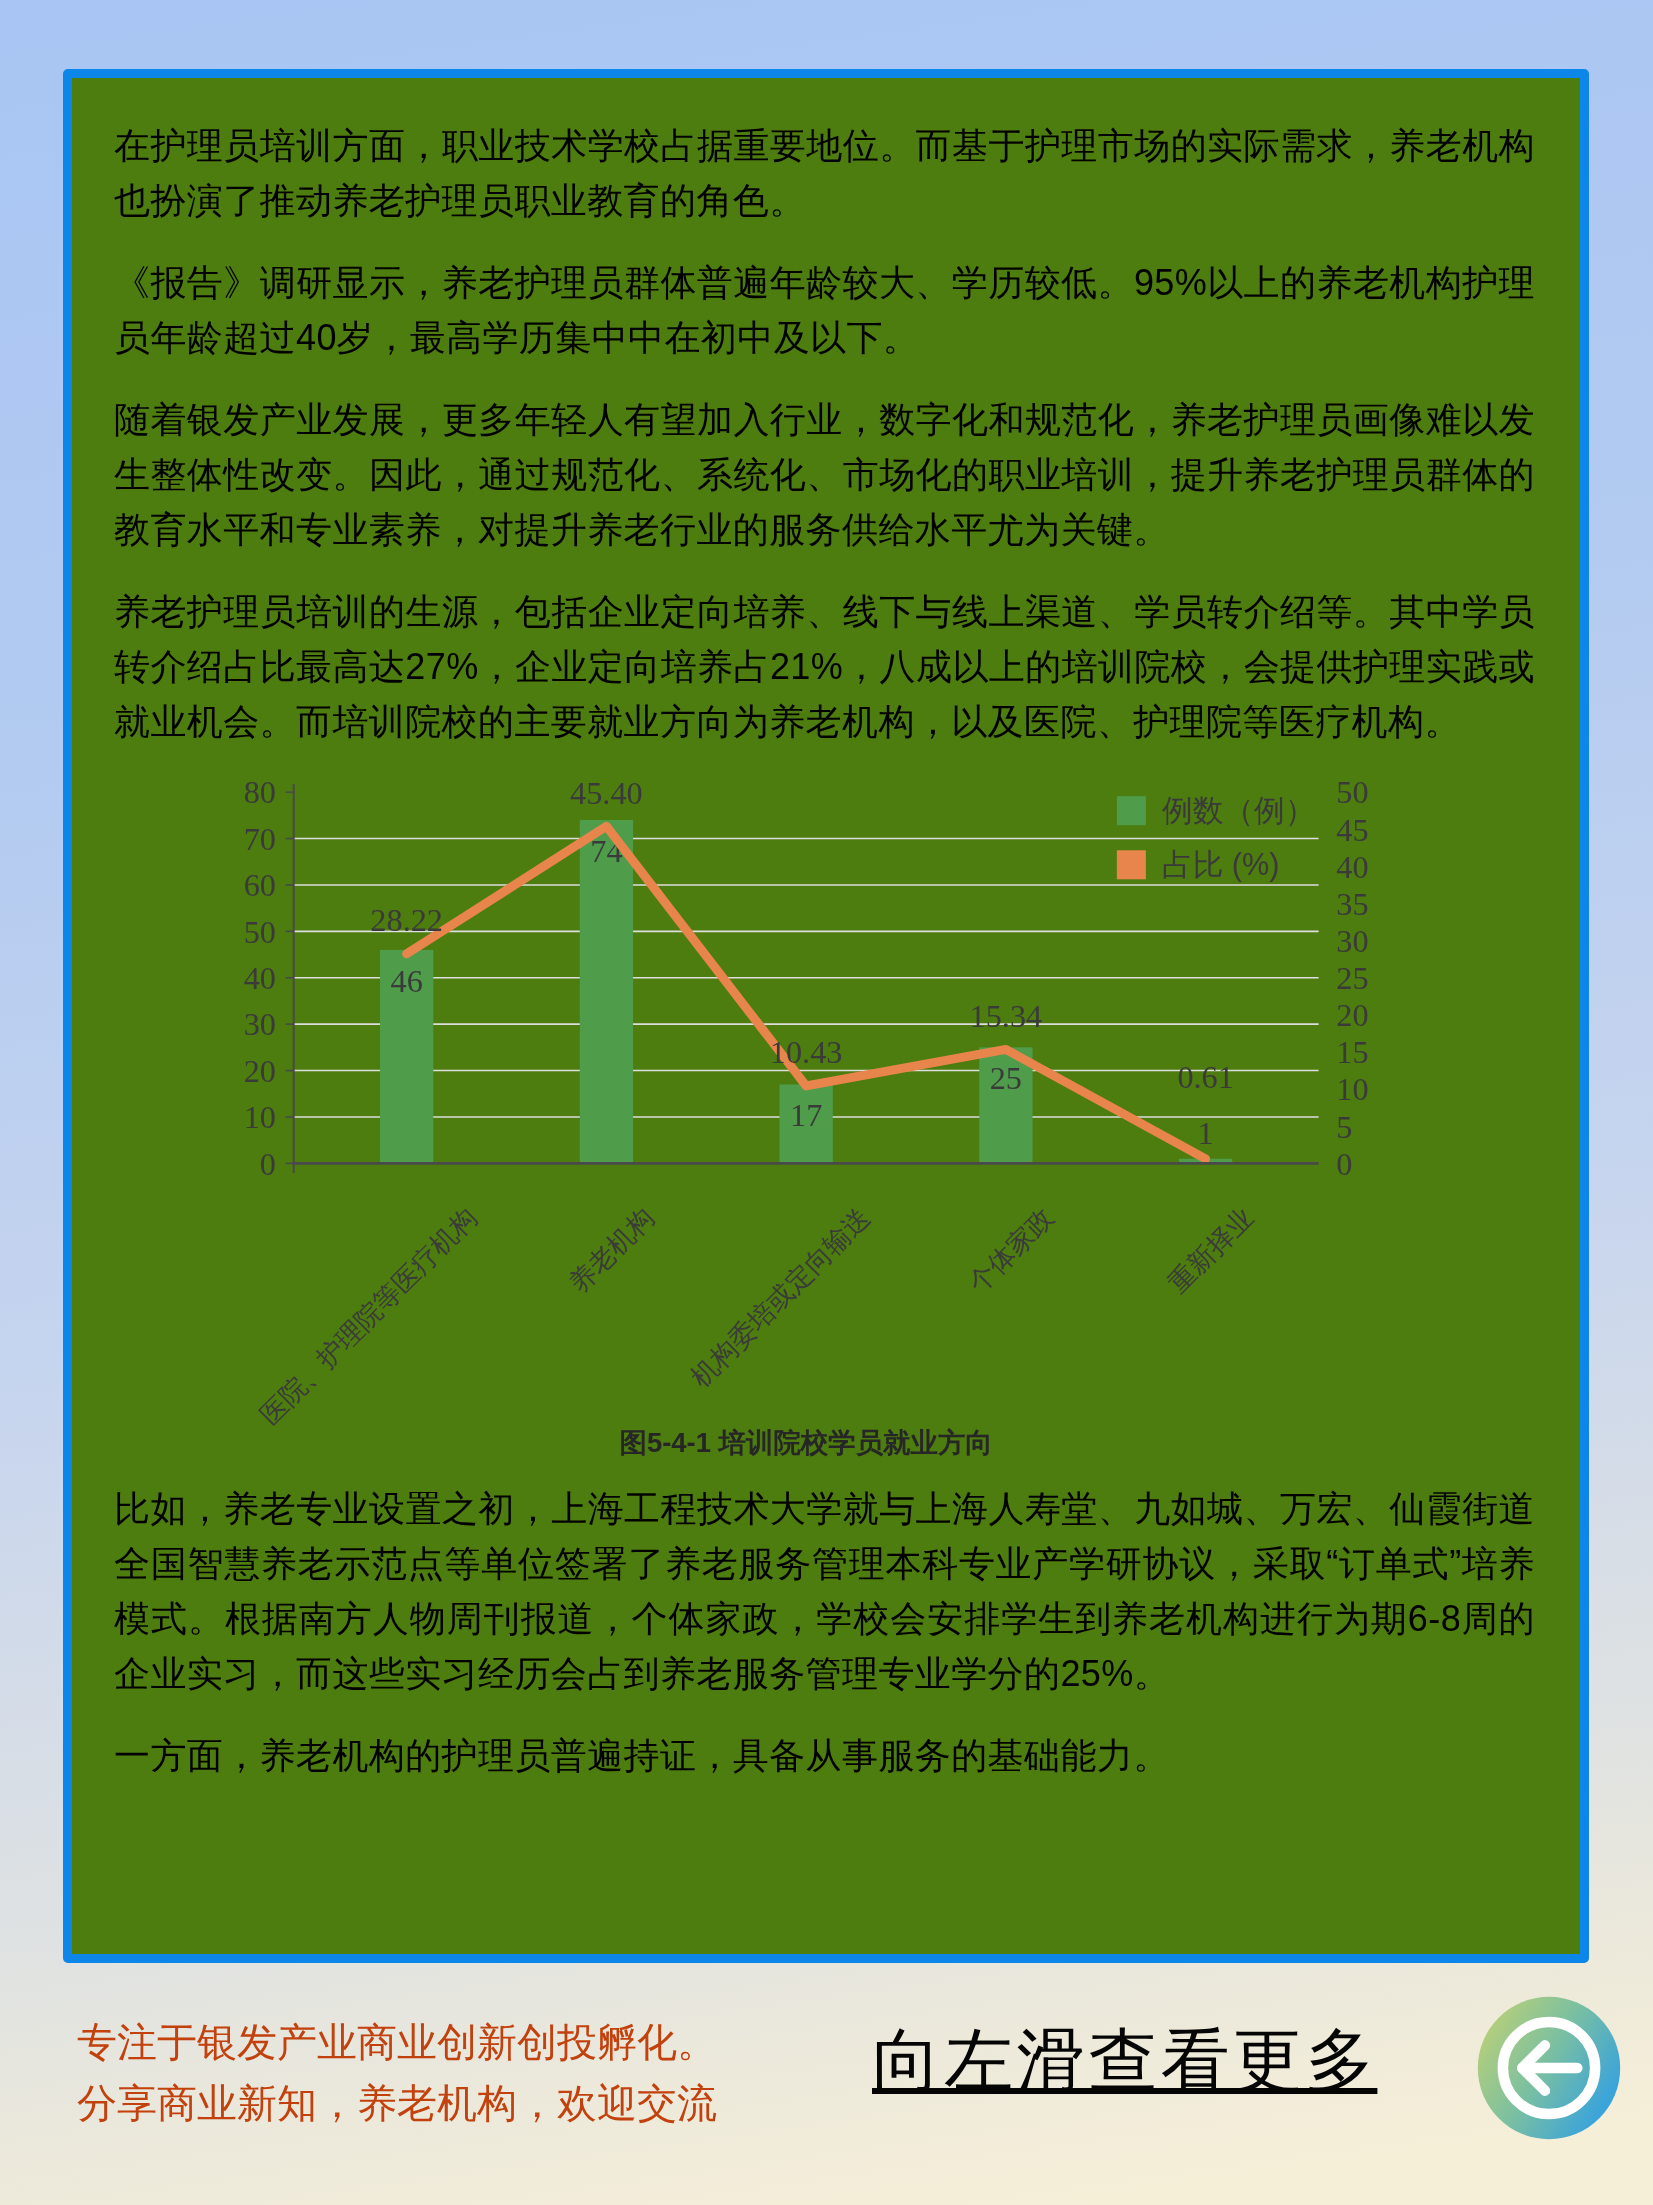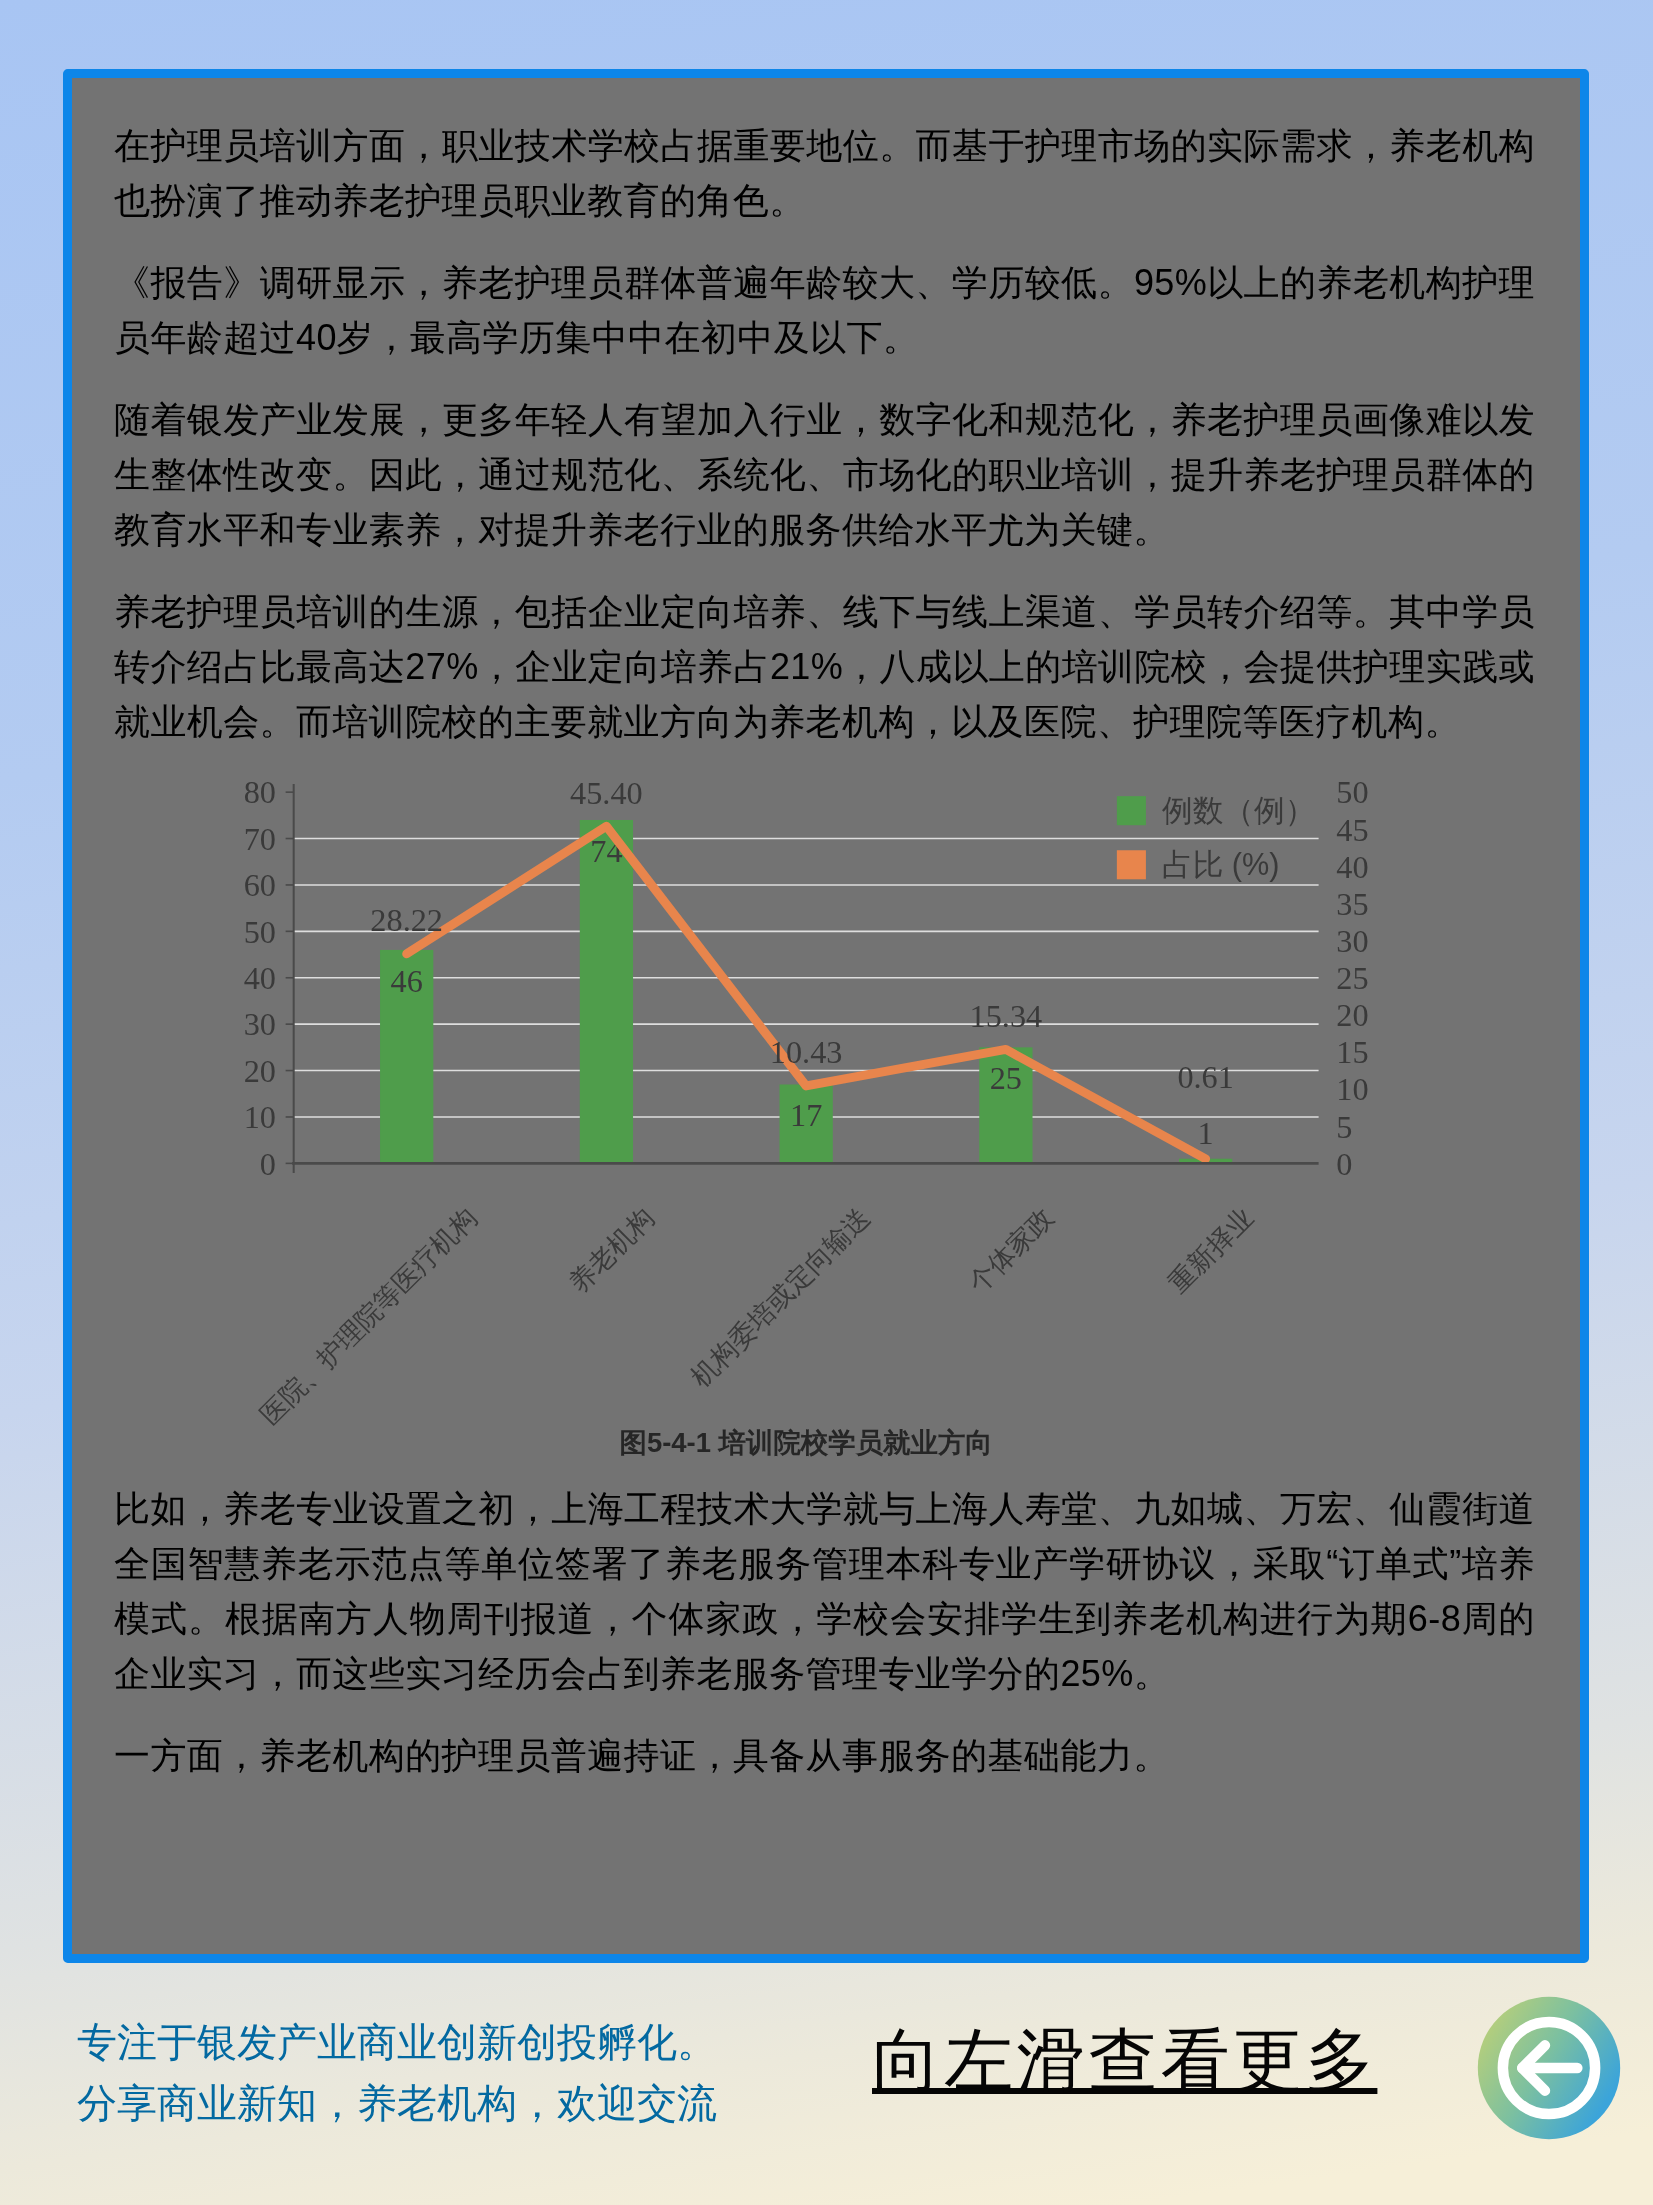--- a/index.html
+++ b/index.html
@@ -4,32 +4,32 @@
 <style>
   html,body{margin:0;padding:0;}
   body{
     width:1654px;height:2205px;position:relative;overflow:hidden;
     background:linear-gradient(172deg,#a8c5f3 0%,#b3cbf1 32%,#c7d5ee 58%,#dfe2e2 80%,#ece9db 89%,#f6efd8 97%);
     font-family:"Liberation Sans",sans-serif;color:#0a0a0a;
   }
   .card{
     position:absolute;left:63px;top:69px;width:1526px;height:1894px;
     box-sizing:border-box;border:9.7px solid #0d86e9;border-radius:4.8px;
-    background:#737373;padding:40px 45px 0 42px;
+    background:#4d7c0f;padding:40px 45px 0 42px;
   }
   .card p{
     margin:0 0 27px 0;font-size:36px;line-height:55px;color:#000;
     letter-spacing:0.4px;text-align:justify;
   }
   .chart-wrap{margin:8px 0 14.5px 0;width:1373px;height:690px;}
   .chart-wrap svg{display:block;}
   .footer{position:absolute;left:0;top:1962px;width:1654px;height:243px;}
   .tagline{
     position:absolute;left:77px;top:50px;font-size:40px;line-height:61px;
-    color:#0369a1;white-space:nowrap;
+    color:#c2410c;white-space:nowrap;
   }
   .swipe{
     position:absolute;left:872px;top:60px;font-size:69px;line-height:78px;
     color:#050505;letter-spacing:3.2px;white-space:nowrap;text-decoration:underline;
   }
   .nav-icon{position:absolute;left:1477px;top:34px;width:144px;height:144px;cursor:pointer;}
 </style>
 </head>
 <body>
 

